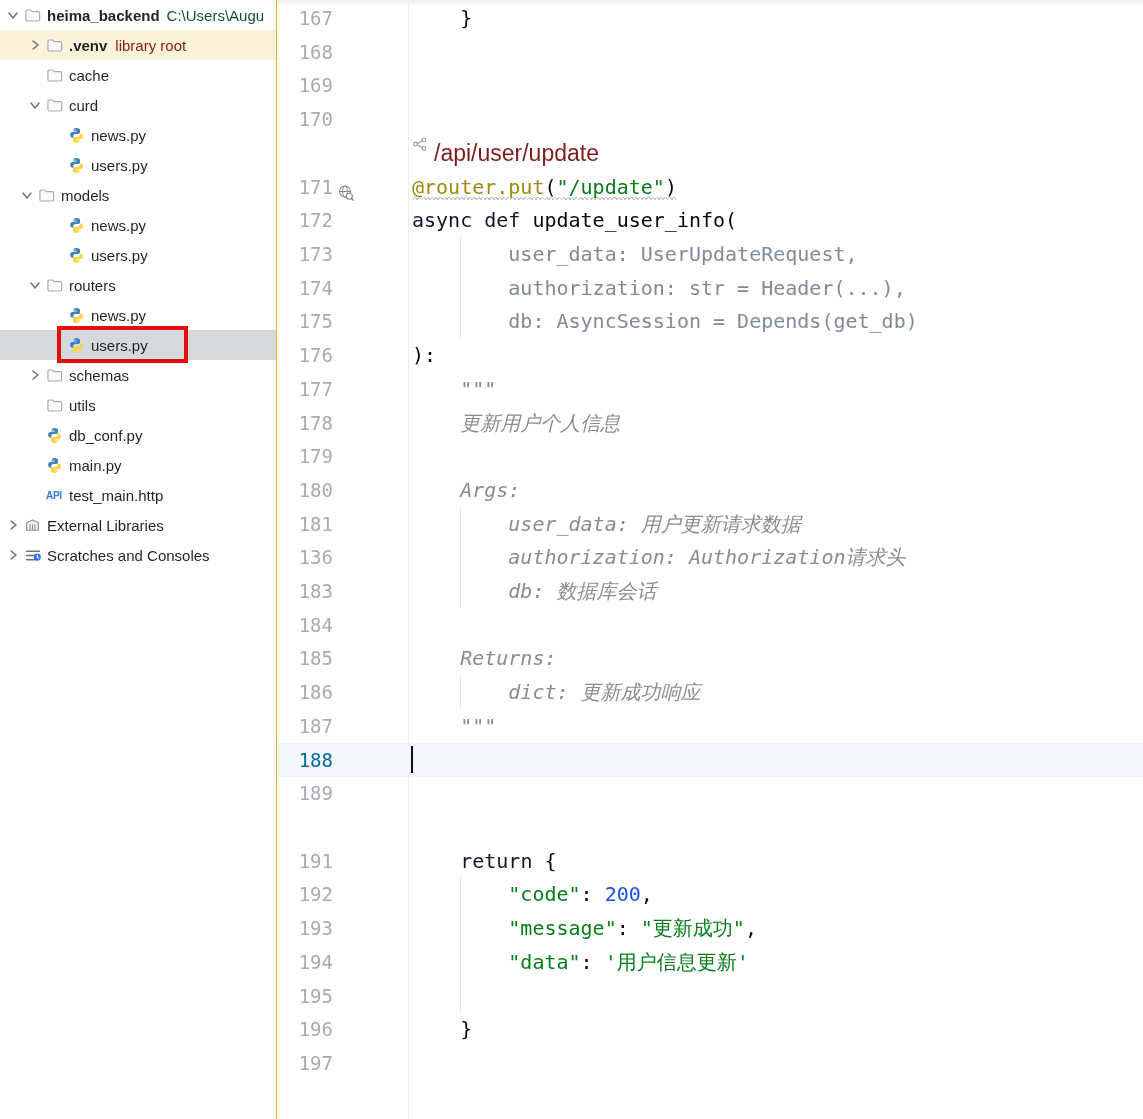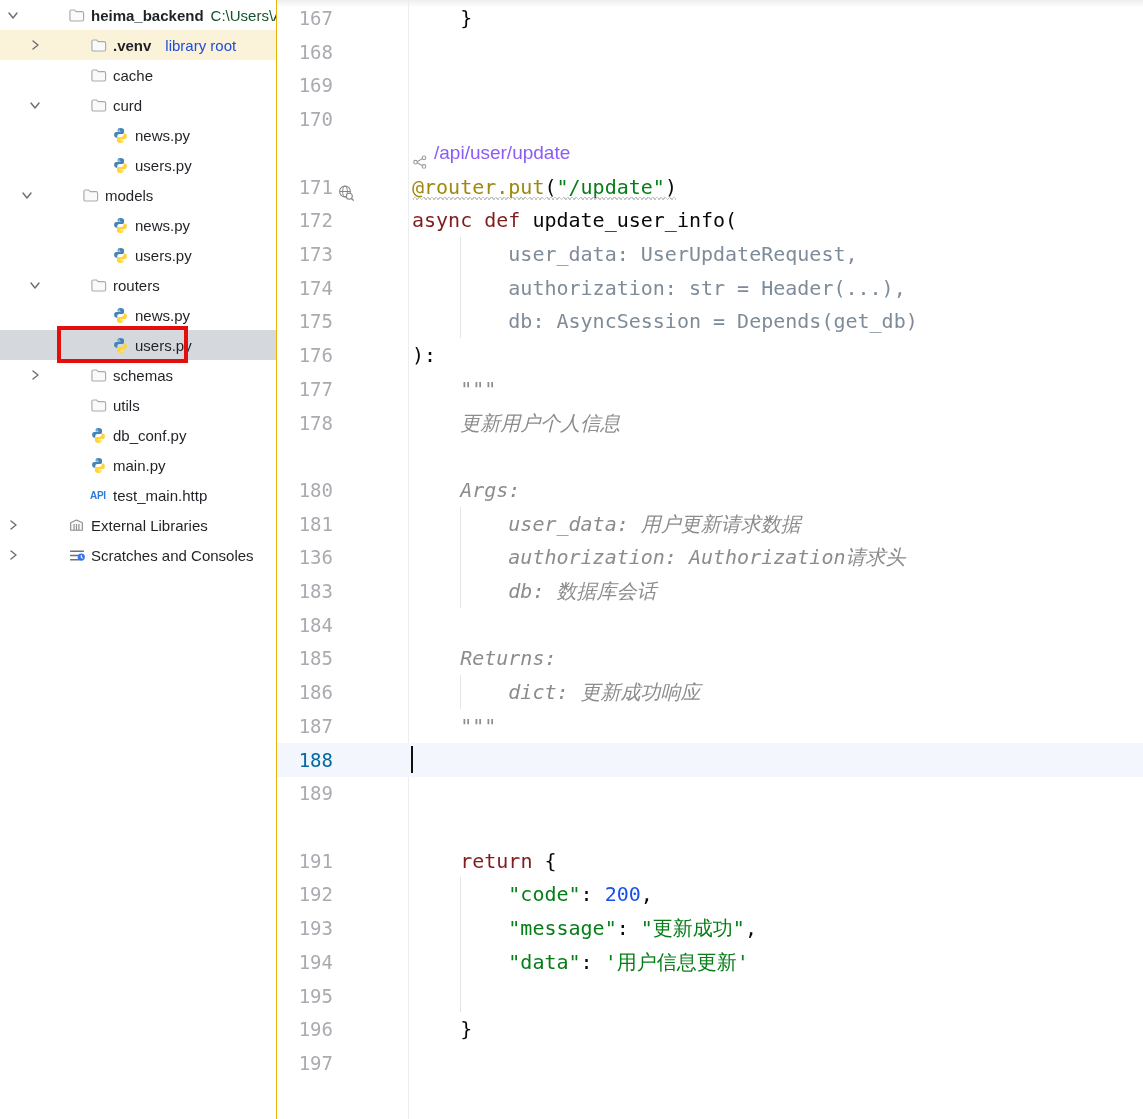--- a/index.html
+++ b/index.html
@@ -7,48 +7,48 @@
        font-family:"Liberation Sans",sans-serif;}
 
   
   .sidebar{position:absolute;left:0;top:0;width:276px;height:100%;background:#fff;
            border-right:1px solid #eab308;overflow:hidden;text-align:right;}
   .tree-row{position:absolute;left:0;height:30px;width:276px;display:flex;align-items:center;
             font-size:15px;color:#1f2226;white-space:nowrap;cursor:default;}
   .tree-row.cream{background:#FBF2DA;}
   .tree-row.sel{width:261px;background:#D5D8DC;}
   .chev{width:22px;height:22px;flex:0 0 22px;display:flex;align-items:center;justify-content:center;}
-  .ticon{width:22px;height:20px;flex:0 0 22px;display:flex;align-items:center;justify-content:flex-start;margin-left:44px;}
+  .ticon{width:22px;height:20px;flex:0 0 22px;display:flex;align-items:center;justify-content:flex-start;}
   .tlabel{margin-left:1px;}
   .tlabel.b{font-weight:bold;}
-  .tsuffix{color:#1d4ed8;margin-left:14px;}
+  .tsuffix{color:#7f1d1d;margin-left:8px;}
   .tpath{color:#14532d;margin-left:7px;}
   .api-badge{font-weight:bold;font-size:10px;color:#2E7BD9;letter-spacing:-0.3px;}
   .redbox{position:absolute;border:4px solid #E30E0E;pointer-events:none;z-index:5;}
 
   
   .editor{position:absolute;left:277px;top:0;width:866px;height:100%;background:#fff;overflow:hidden;}
   .tshade{position:absolute;left:0;top:0;width:100%;height:7px;
           background:linear-gradient(#EDEDED,rgba(255,255,255,0));z-index:4;}
   .gsep{position:absolute;left:131px;top:0;width:1px;height:100%;background:#ECEDEF;}
   .iguide{position:absolute;left:183px;width:1px;background:#E2E4E8;}
   .crow{position:absolute;left:0;width:100%;height:34px;line-height:34px;
         font-family:"DejaVu Sans Mono","Liberation Mono",monospace;font-size:20px;white-space:pre;}
   .crow.cur{background:#F3F6FC;}
   .lnum{position:absolute;left:0;top:0;width:56px;text-align:right;font-size:19px;color:#A9ABB0;
         line-height:34px;font-family:"DejaVu Sans Mono",monospace;}
   .cur .lnum{color:#0369a1;text-align:right;}
   .code{position:absolute;left:135px;top:0;}
   .gicon{position:absolute;left:60px;top:8px;width:18px;height:18px;}
-  .inlay{position:absolute;left:135px;top:0;height:34px;display:flex;align-items:flex-end;gap:6px;
-         font-family:"Liberation Sans",sans-serif;font-size:19px;color:#8b5cf6;}
+  .inlay{position:absolute;left:135px;top:0;height:34px;display:flex;align-items:flex-start;gap:6px;
+         font-family:"Liberation Sans",sans-serif;font-size:23px;color:#7f1d1d;}
   .caret{position:absolute;left:134px;top:3px;width:2px;height:27px;background:#101010;}
 
   .t-p{color:#080808;}
-  .t-k{color:#7f1d1d;}
+  .t-k{color:#0f172a;}
   .t-s{color:#067D17;}
   .t-n{color:#1750EB;}
   .t-d{color:#9E880D;}
   .t-D{color:#8C8C8C;font-style:italic;}
   .t-m{color:#7E8B99;}
   .wv{position:relative;display:inline-block;}
   .wv::after{content:"";position:absolute;left:1px;right:1px;bottom:4px;height:3px;
     background:repeating-linear-gradient(45deg,#C6C6C6 0 1px,transparent 1px 3px),
                repeating-linear-gradient(-45deg,#C6C6C6 0 1px,transparent 1px 3px);}
 </style>
@@ -311,20 +311,21 @@
           <circle cx="12.3" cy="12.3" r="3" fill="#fff" stroke="#85878A" stroke-width="1.1"></circle>
           <path d="M14.5 14.5 16.3 16.3" stroke="#85878A" stroke-width="1.3" stroke-linecap="round"></path>
         </svg></span><span class="code"><span class="wv"><span class="t-d">@router.put</span><span class="t-p">(</span><span class="t-s">"/update"</span><span class="t-p">)</span></span></span></div>
     <div class="crow" style="top: 203.26px;"><span class="lnum">172</span><span class="code"><span class="t-k">async def</span><span class="t-p"> update_user_info(</span></span></div>
     <div class="crow" style="top: 236.97px;"><span class="lnum">173</span><span class="code"><span class="t-m">        user_data: UserUpdateRequest,</span></span></div>
     <div class="crow" style="top: 270.68px;"><span class="lnum">174</span><span class="code"><span class="t-m">        authorization: str = Header(...),</span></span></div>
     <div class="crow" style="top: 304.39px;"><span class="lnum">175</span><span class="code"><span class="t-m">        db: AsyncSession = Depends(get_db)</span></span></div>
     <div class="crow" style="top: 338.1px;"><span class="lnum">176</span><span class="code"><span class="t-p">):</span></span></div>
     <div class="crow" style="top: 371.81px;"><span class="lnum">177</span><span class="code"><span class="t-D">    """</span></span></div>
     <div class="crow" style="top: 405.52px;"><span class="lnum">178</span><span class="code"><span class="t-D">    更新用户个人信息</span></span></div>
+    <div class="crow" style="top: 439.23px;"><span class="lnum">179</span><span class="code"></span></div>
     <div class="crow" style="top: 472.94px;"><span class="lnum">180</span><span class="code"><span class="t-D">    Args:</span></span></div>
     <div class="crow" style="top: 506.65px;"><span class="lnum">181</span><span class="code"><span class="t-D">        user_data: 用户更新请求数据</span></span></div>
     <div class="crow" style="top: 540.36px;"><span class="lnum">136</span><span class="code"><span class="t-D">        authorization: Authorization请求头</span></span></div>
     <div class="crow" style="top: 574.07px;"><span class="lnum">183</span><span class="code"><span class="t-D">        db: 数据库会话</span></span></div>
     <div class="crow" style="top: 607.78px;"><span class="lnum">184</span><span class="code"></span></div>
     <div class="crow" style="top: 641.49px;"><span class="lnum">185</span><span class="code"><span class="t-D">    Returns:</span></span></div>
     <div class="crow" style="top: 675.2px;"><span class="lnum">186</span><span class="code"><span class="t-D">        dict: 更新成功响应</span></span></div>
     <div class="crow" style="top: 708.91px;"><span class="lnum">187</span><span class="code"><span class="t-D">    """</span></span></div>
     <div class="crow cur" style="top: 742.62px;"><span class="lnum">188</span><span class="code"></span><div class="caret"></div></div>
     <div class="crow" style="top: 776.33px;"><span class="lnum">189</span><span class="code"></span></div>

